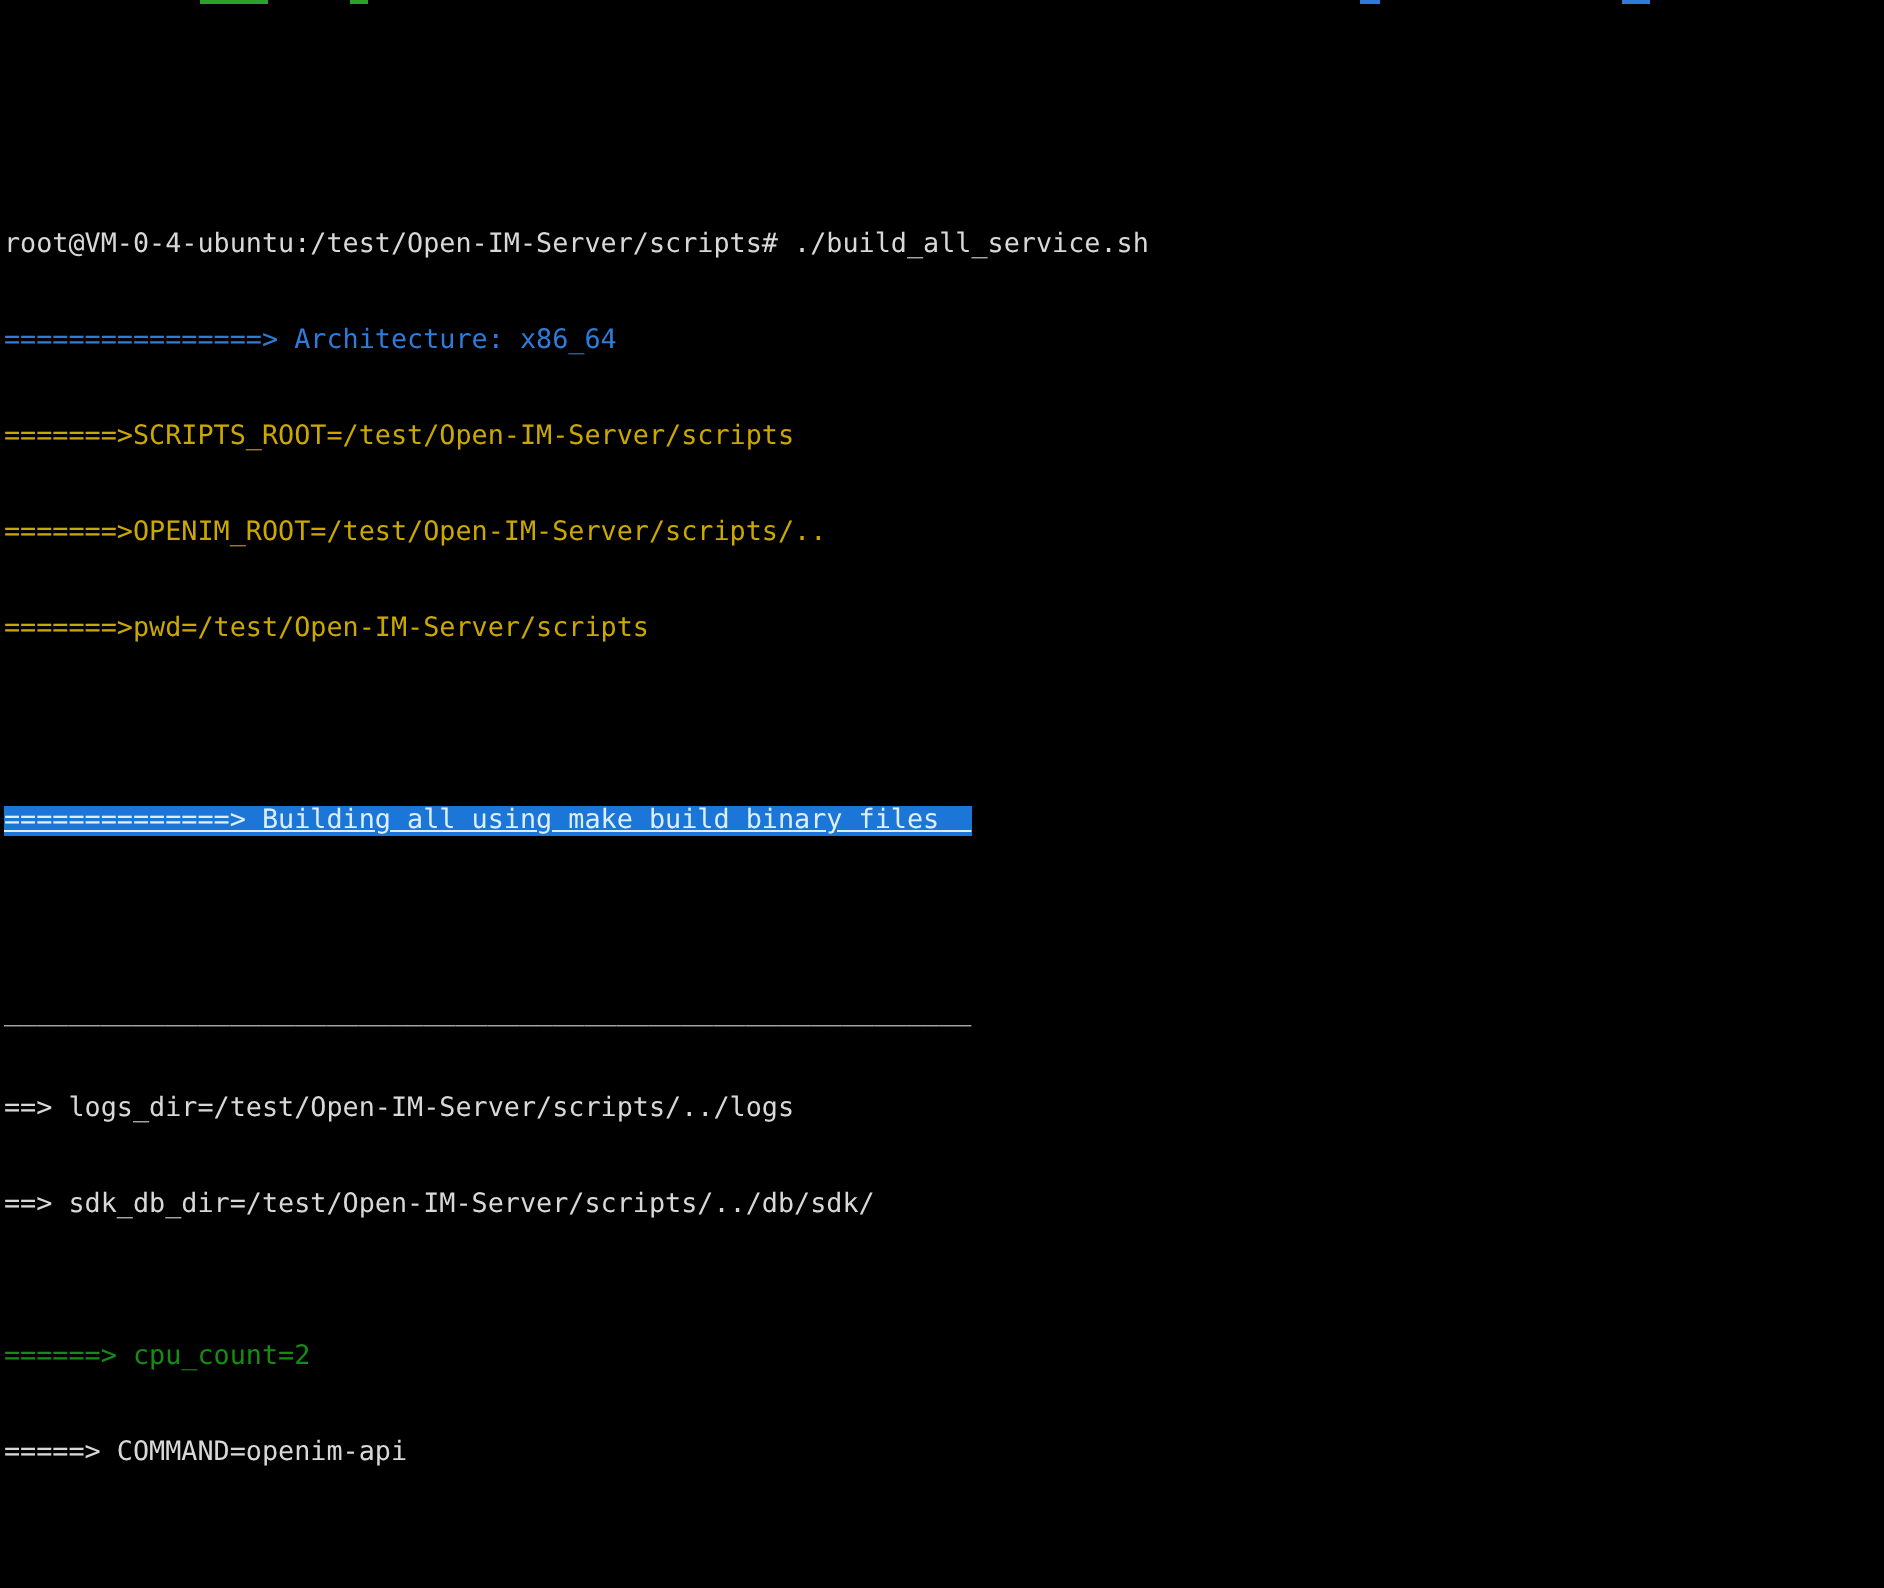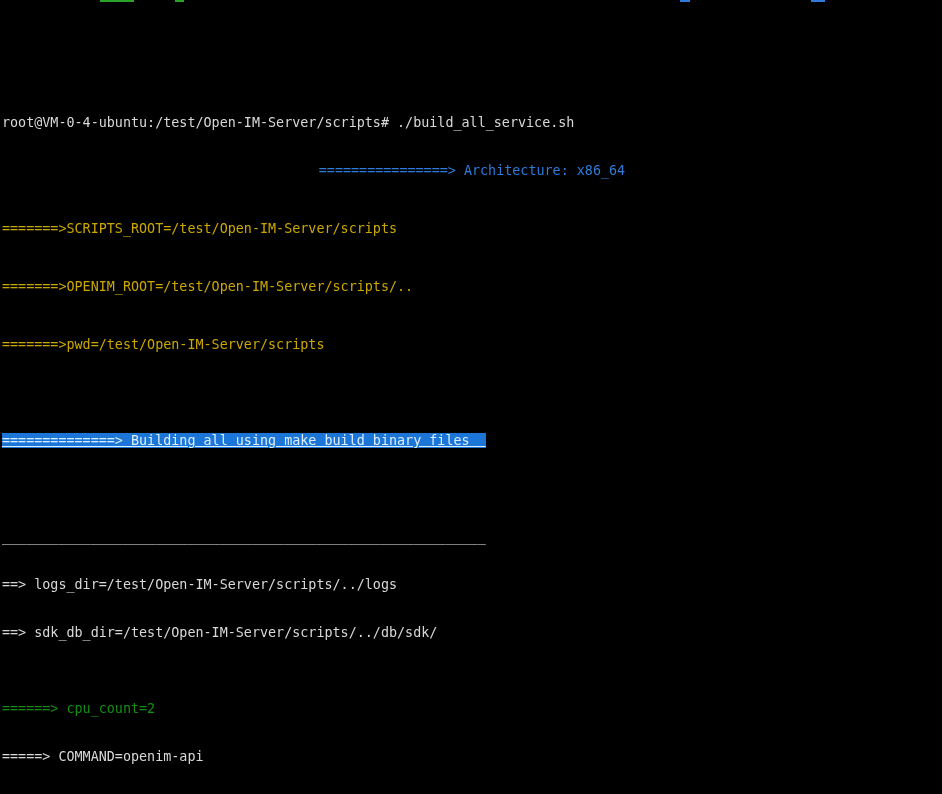--- a/index.html
+++ b/index.html
@@ -12,22 +12,22 @@
     width:942px;height:794px;
     font-family:"DejaVu Sans Mono","Liberation Mono",monospace;
     font-size:13.4px;line-height:16px;
     color:var(--foreground,#d8d8d8);
     white-space:pre;
     padding:3px 0 0 2px;
     box-sizing:border-box;
   }
   .line{height:16px;overflow:hidden;}
   .w{color:var(--foreground,#d8d8d8);}
-  .b{color:var(--blue,#2e7bd9);text-align:center;}
-  .y{color:var(--yellow,#cba800);margin-top:10px;}
+  .b{color:var(--blue,#2e7bd9);}
+  .y{color:var(--yellow,#cba800);}
   .g{color:var(--green,#138e13);margin-top:28px;}
   .hl{background:var(--highlight_bg,#1b76d8);color:var(--highlight_fg,#ddeeff);text-decoration:underline;}
   
   .frag{position:absolute;top:0;height:2px;}
   .frag.fg1{left:100px;width:34px;background:#2aa22a;}
   .frag.fg2{left:175px;width:9px;background:#2aa22a;}
   .frag.fg3{left:680px;width:10px;background:var(--blue,#2e7bd9);}
   .frag.fg4{left:811px;width:14px;background:var(--blue,#2e7bd9);}
 </style>
 </head>

